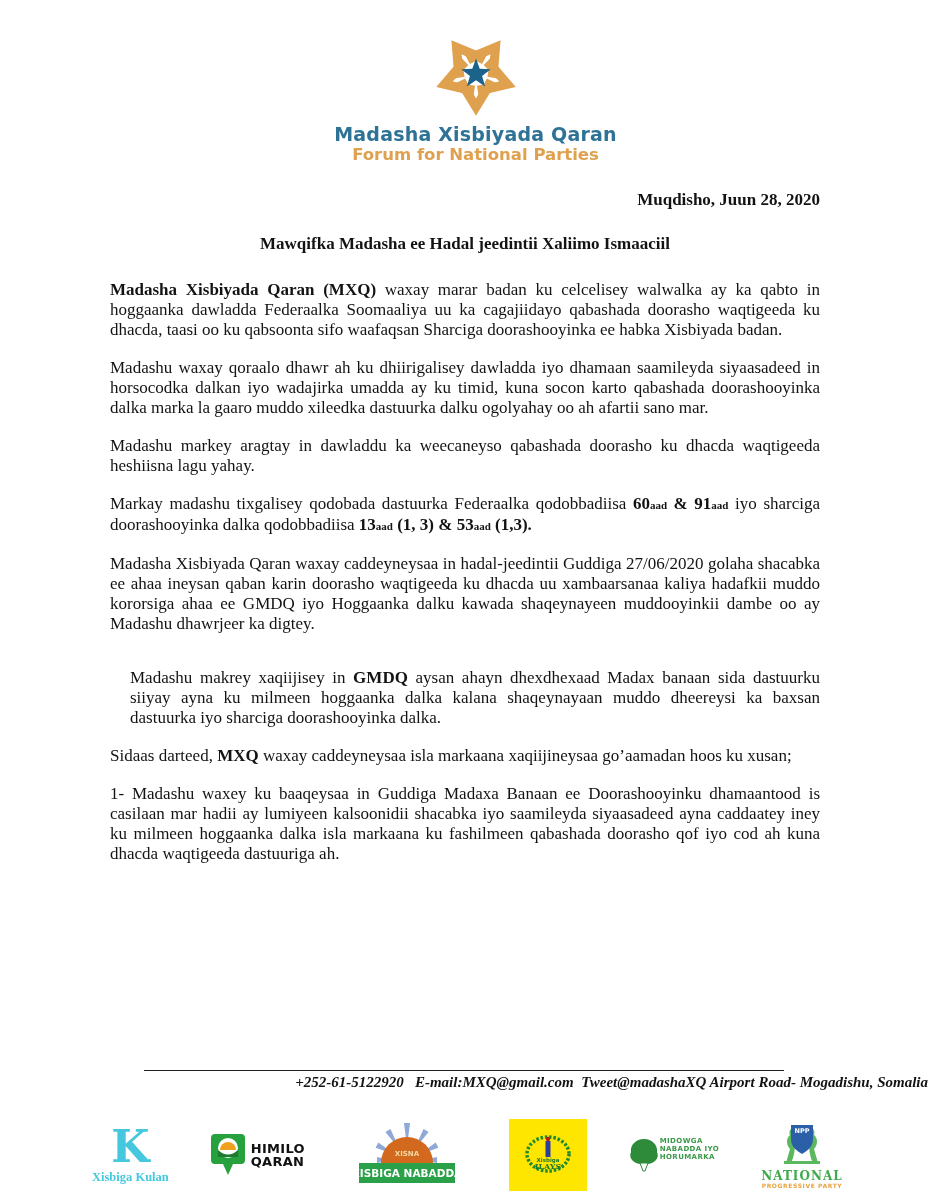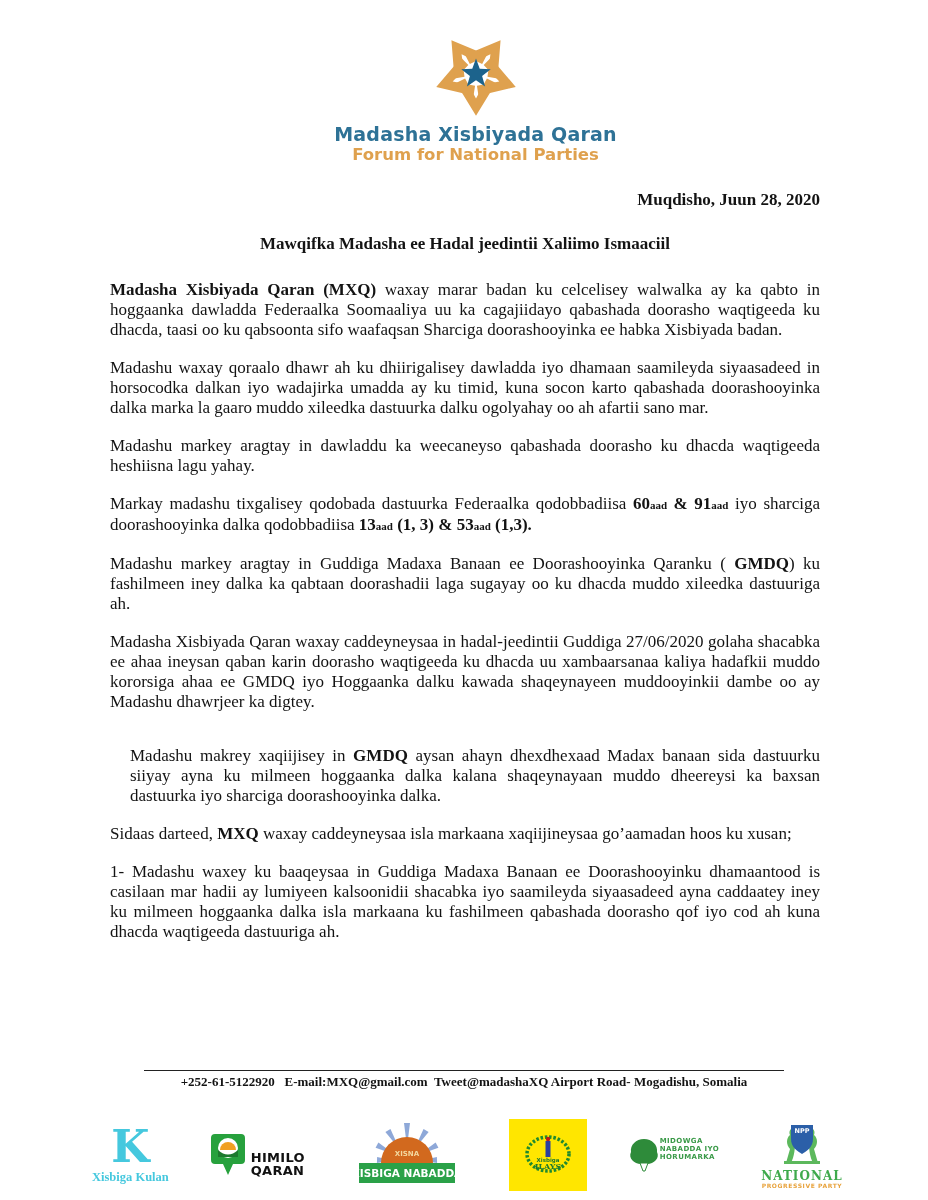--- a/index.html
+++ b/index.html
@@ -46,41 +46,42 @@
   .doc-body .bold { font-weight: bold; }
   .doc-body .boldsub { font-weight: bold; font-size: 11px; }
 
   
   .doc-footer { position: absolute; left: 0; top: 1070px; width: 928px; }
   .footer-rule {
     width: 640px; margin: 0 auto 3px auto;
     border-top: 1.5px solid #222;
   }
   .footer-contact {
-    text-align: center; font-weight: bold; font-size: 13px;
+    text-align: right; font-weight: bold; font-size: 15px;
     white-space: pre-wrap;
+    font-style: italic;
   }
   .logos-row {
     position: absolute; left: 92px; top: 40px; width: 752px; height: 90px;
     display: flex; justify-content: space-between; align-items: center;
   }
   .plogo { display: flex; flex-direction: column; align-items: center; }
 
   
   .kulan-k {
     font-family: "DejaVu Serif", serif; font-weight: bold;
     font-size: 44px; line-height: 42px; color: #45c8de;
   }
   .kulan-label {
     font-family: "Liberation Serif", serif; font-weight: bold;
     font-size: 12.5px; color: #45c8de; margin-top: 2px;
   }
 
   
-  .himilo { flex-direction: row; align-items: flex-end; gap: 5px; }
+  .himilo { flex-direction: row; align-items: center; gap: 5px; }
   .himilo-text {
     font-family: "DejaVu Sans", sans-serif; font-weight: bold;
     font-size: 13px; line-height: 13px; color: #111; letter-spacing: 0.3px;
   }
 
   
   .ilays-box { width: 78px; height: 72px; background: #ffe600;
     display: flex; align-items: center; justify-content: center; }
 
   
@@ -131,21 +132,20 @@
     <div class="org-subtitle">Forum for National Parties</div>
   </header>
 
   <div class="dateline">Muqdisho, Juun 28, 2020</div>
   <h1 class="doc-title">Mawqifka Madasha ee Hadal jeedintii Xaliimo Ismaaciil</h1>
   <main class="doc-body" id="doc-body">
       <p class="para"><span class="bold">Madasha Xisbiyada Qaran (MXQ)</span><span> waxay marar badan ku celcelisey walwalka ay ka qabto in hoggaanka dawladda Federaalka Soomaaliya uu ka cagajiidayo qabashada doorasho waqtigeeda ku dhacda, taasi oo ku qabsoonta sifo waafaqsan Sharciga doorashooyinka ee habka Xisbiyada badan.</span></p>
       <p class="para"><span>Madashu waxay qoraalo dhawr ah ku dhiirigalisey dawladda iyo dhamaan saamileyda siyaasadeed in horsocodka dalkan iyo wadajirka umadda ay ku timid, kuna socon karto qabashada doorashooyinka dalka marka la gaaro muddo xileedka dastuurka dalku ogolyahay oo ah afartii sano mar.</span></p>
       <p class="para"><span>Madashu markey aragtay in dawladdu ka weecaneyso qabashada doorasho ku dhacda waqtigeeda heshiisna lagu yahay.</span></p>
       <p class="para"><span>Markay madashu tixgalisey qodobada dastuurka Federaalka qodobbadiisa </span><span class="bold">60</span><span class="boldsub">aad</span><span class="bold"> &amp; 91</span><span class="boldsub">aad</span><span> iyo sharciga doorashooyinka dalka qodobbadiisa </span><span class="bold">13</span><span class="boldsub">aad</span><span class="bold"> (1, 3) &amp; 53</span><span class="boldsub">aad</span><span class="bold"> (1,3).</span></p>
-      <p class="para"><span>Madashu markey aragtay in Guddiga Madaxa Banaan ee Doorashooyinka Qaranku ( </span><span class="bold">GMDQ</span><span>) ku fashilmeen iney dalka ka qabtaan doorashadii laga sugayay oo ku dhacda muddo xileedka dastuuriga ah.</span></p>
       <p class="para"><span>Madasha Xisbiyada Qaran waxay caddeyneysaa in hadal-jeedintii Guddiga  27/06/2020 golaha shacabka ee ahaa ineysan qaban karin doorasho waqtigeeda ku dhacda uu xambaarsanaa kaliya hadafkii muddo kororsiga ahaa ee GMDQ iyo Hoggaanka dalku kawada shaqeynayeen muddooyinkii dambe oo ay Madashu dhawrjeer ka digtey.</span></p>
       <p class="para extra-top"><span> Madashu makrey xaqiijisey in </span><span class="bold">GMDQ</span><span> aysan ahayn dhexdhexaad Madax banaan sida  dastuurku siiyay ayna ku milmeen hoggaanka dalka kalana shaqeynayaan  muddo dheereysi ka baxsan dastuurka iyo sharciga doorashooyinka dalka.</span></p>
       <p class="para"><span>Sidaas darteed, </span><span class="bold">MXQ</span><span>  waxay caddeyneysaa isla markaana xaqiijineysaa go’aamadan hoos ku xusan;</span></p>
       <p class="para"><span>1- Madashu waxey ku baaqeysaa in Guddiga Madaxa Banaan ee Doorashooyinku dhamaantood is casilaan mar hadii ay lumiyeen kalsoonidii shacabka iyo saamileyda siyaasadeed ayna  caddaatey iney ku milmeen hoggaanka dalka isla markaana ku fashilmeen qabashada doorasho qof iyo cod ah kuna dhacda waqtigeeda dastuuriga ah.</span></p>
     </main>
 
   <footer class="doc-footer">
     <div class="footer-rule"></div>
     <div class="footer-contact">+252-61-5122920   E-mail:MXQ@gmail.com  Tweet@madashaXQ Airport Road- Mogadishu, Somalia</div>
 

